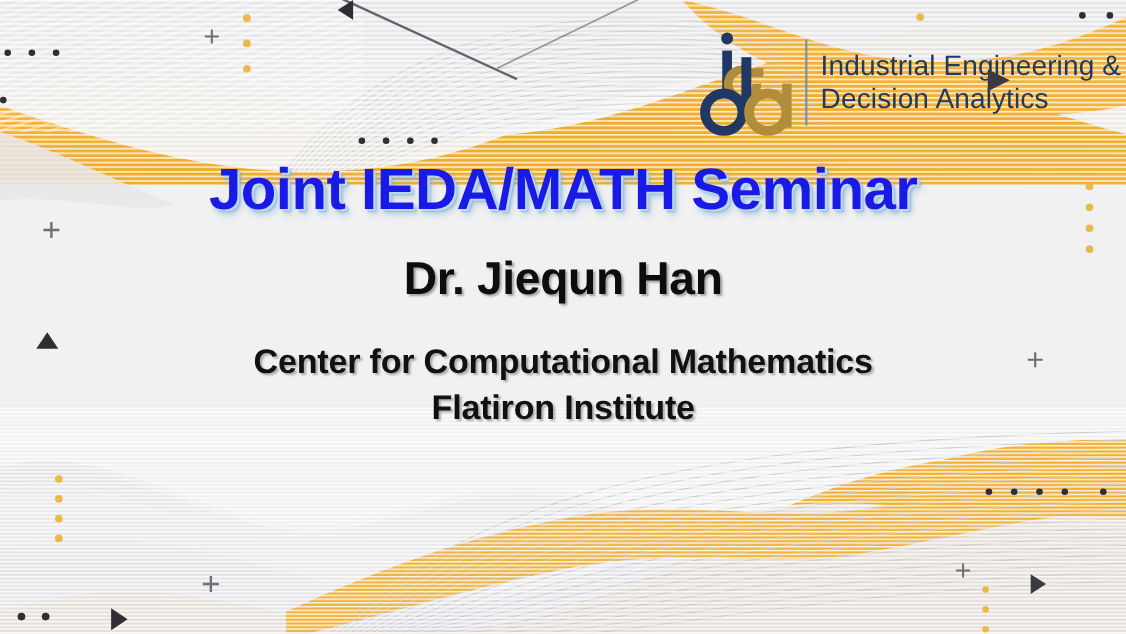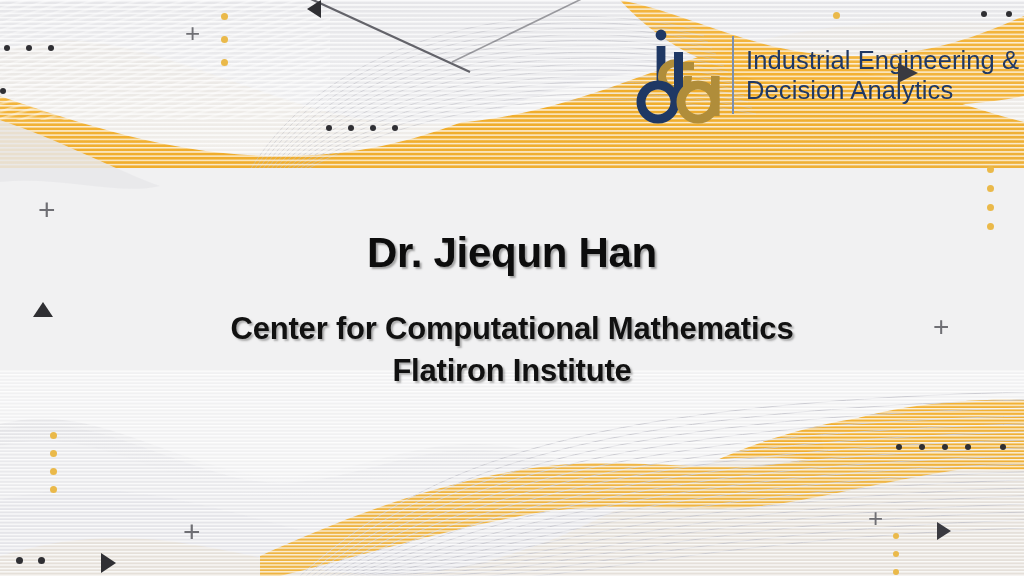--- a/index.html
+++ b/index.html
@@ -294,20 +294,21 @@
     <div id="logo-words">
       <div class="logo-en">Industrial Engineering &amp;</div>
       <div class="logo-en">Decision Analytics</div>
     </div>
   </div>
 
   <svg style="position:absolute;left:896px;top:62px;" width="26" height="22">
     <polygon points="2,1 22,11 2,21" fill="#3a3a40"></polygon>
   </svg>
 
+  <div id="title-main">Joint IEDA/MATH Seminar</div>
 
   <div id="speaker-name">Dr. Jiequn Han</div>
 
   <div id="affiliation">
     <span>Center for Computational Mathematics</span>
     <span class="line2">Flatiron Institute</span>
   </div>
 
   <span class="dot dot-dark" style="left:4px;  top:45px; width:6px; height:6px;"></span>
   <span class="dot dot-dark" style="left:26px; top:45px; width:6px; height:6px;"></span>

